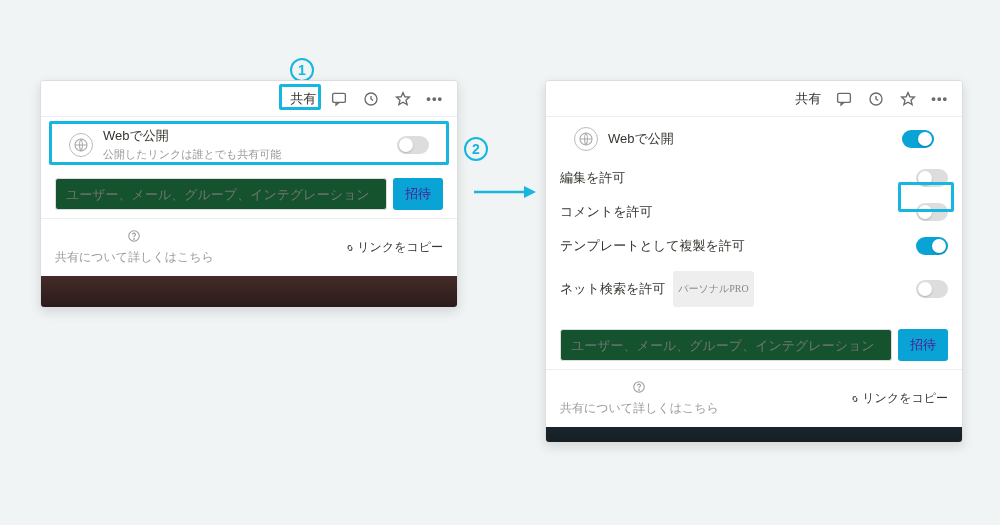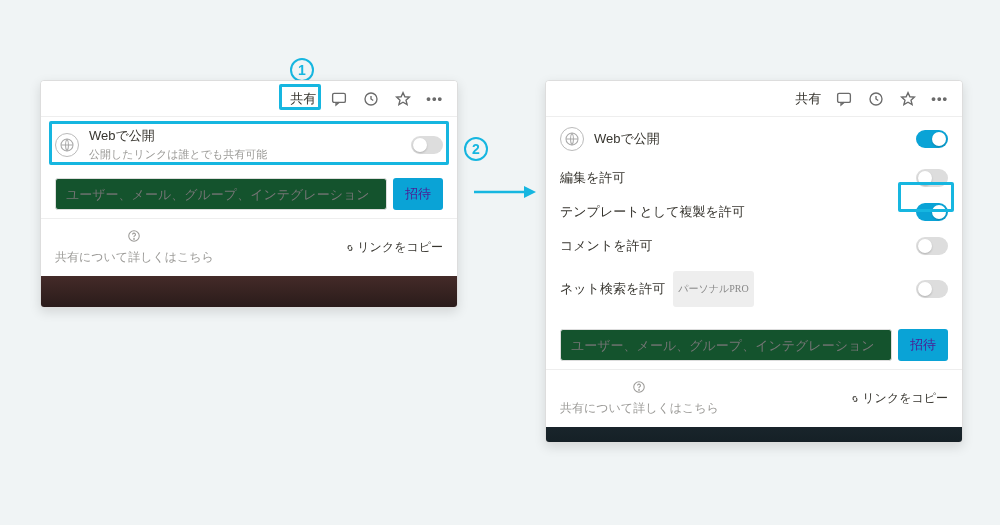--- a/index.html
+++ b/index.html
@@ -52,21 +52,21 @@
 
   .section {
     position: relative;
     background: #fff;
   }
 
   .row-publish {
     display: flex;
     align-items: center;
     gap: 10px;
-    padding: 10px 14px;
+    padding: 10px 28px;
   }
   .row-publish .globe {
     width: 24px; height: 24px; border-radius: 50%;
     border: 1px solid #bbb; display:flex; align-items:center; justify-content:center;
     color:#aaa;
   }
   .row-publish .txt .title { font-size: 13px; color:#37352f; }
   .row-publish .txt .sub   { font-size: 11px; color:#9b9a97; margin-top:2px; }
   .row-publish .spacer { flex:1; }
 
@@ -279,28 +279,28 @@
 
 
     <div id="perm-list">
         <div class="perm-row">
           <div class="label">編集を許可</div>
           <div class="toggle">
             <div class="knob"></div>
           </div>
         </div>
         <div class="perm-row">
+          <div class="label">コメントを許可</div>
+          <div class="toggle">
+            <div class="knob"></div>
+          </div>
+        </div>
+        <div class="perm-row">
           <div class="label">テンプレートとして複製を許可</div>
           <div class="toggle on">
-            <div class="knob"></div>
-          </div>
-        </div>
-        <div class="perm-row">
-          <div class="label">コメントを許可</div>
-          <div class="toggle">
             <div class="knob"></div>
           </div>
         </div>
         <div class="perm-row">
           <div class="label">ネット検索を許可<span class="badge">パーソナルPRO</span></div>
           <div class="toggle">
             <div class="knob"></div>
           </div>
         </div>
       </div>

